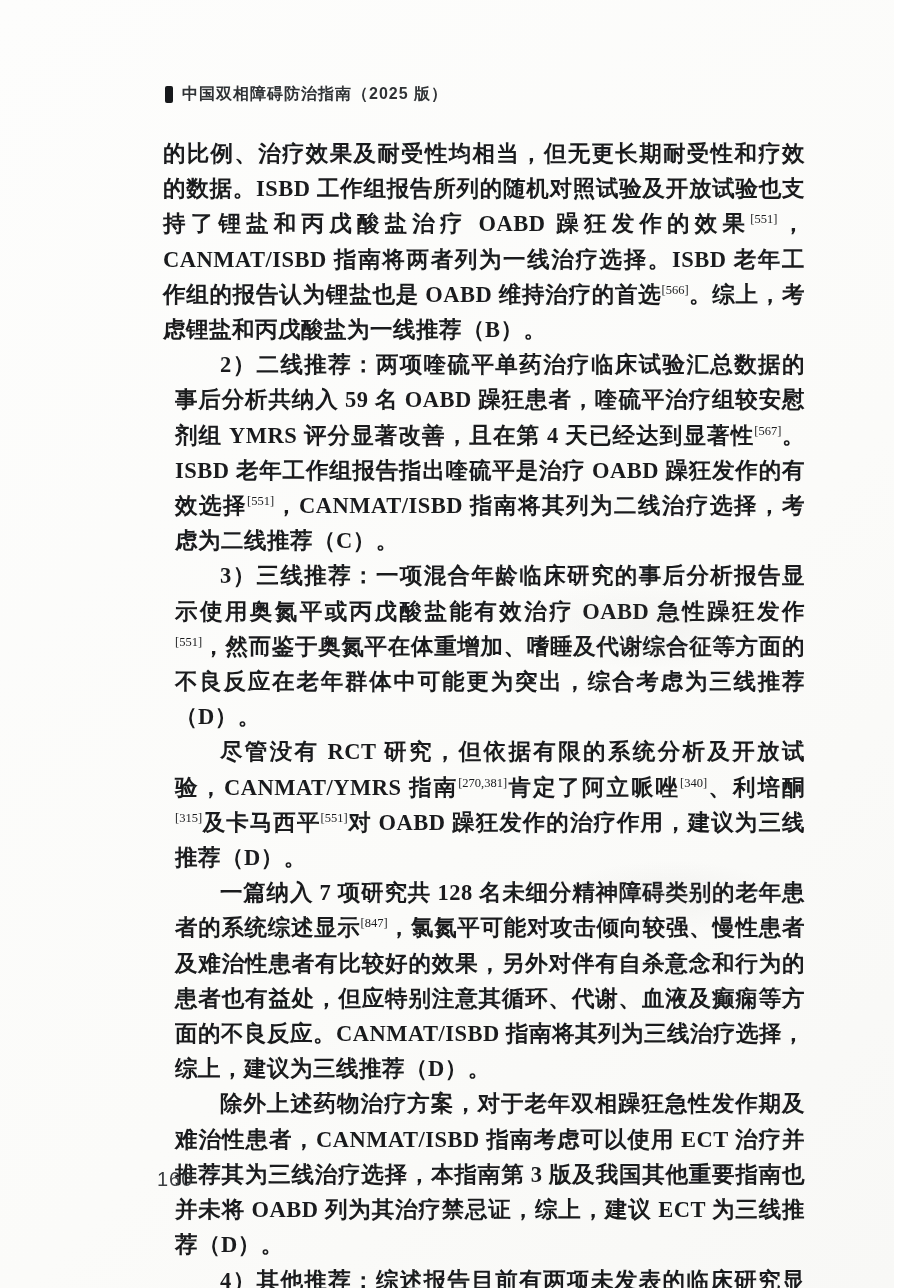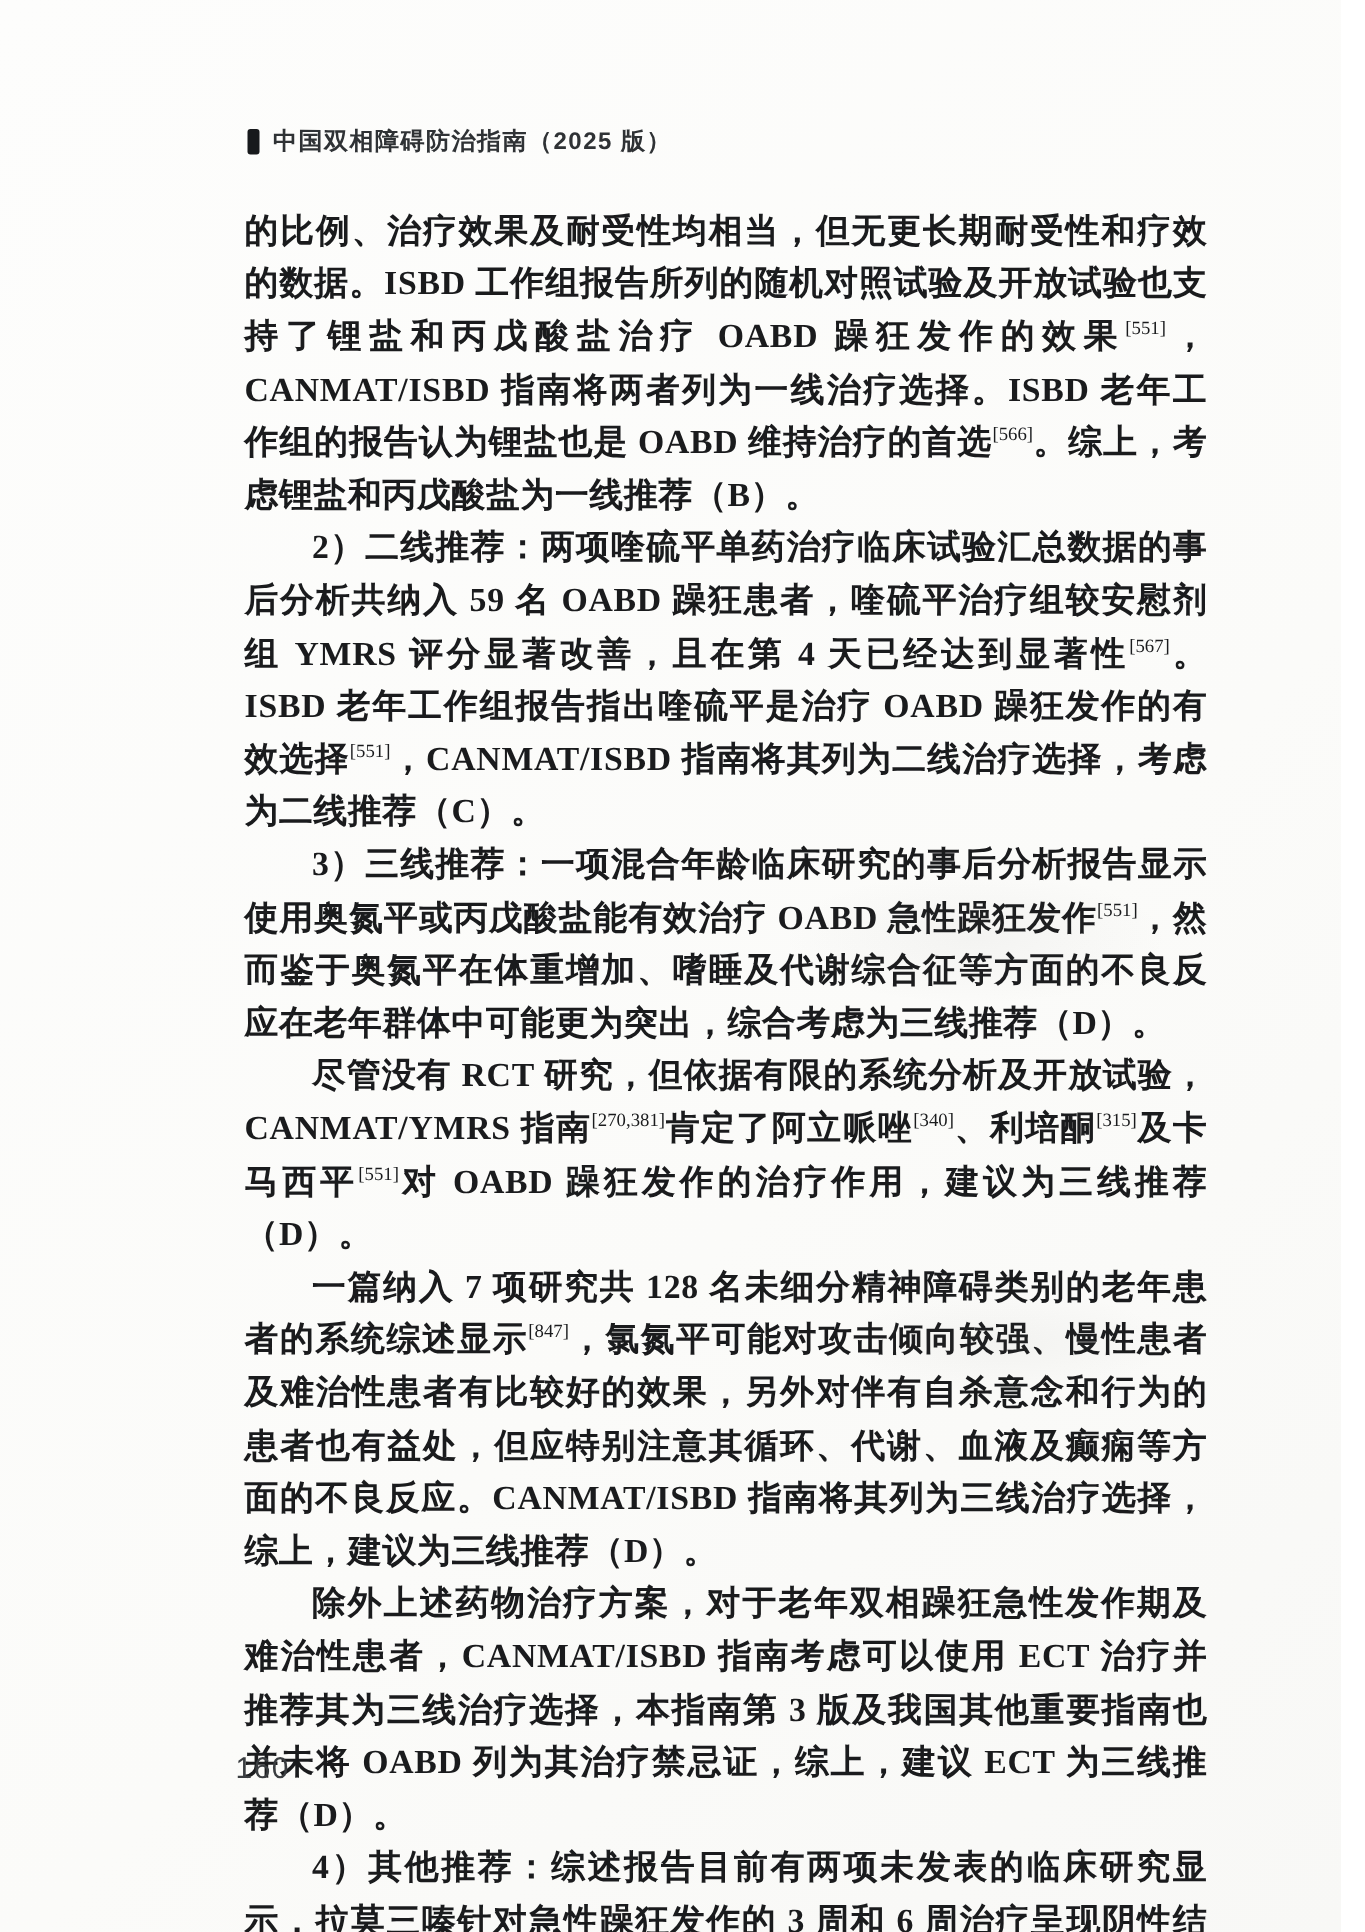--- a/index.html
+++ b/index.html
@@ -55,20 +55,21 @@
     text-align: justify;
     text-justify: inter-character;
     letter-spacing: 0.5px;
   }
   .body-text p.para {
     margin: 0;
     padding: 0;
   }
   .body-text p.para.indent {
     text-indent: 2em;
+    margin-left: 12px;
   }
   .body-text sup {
     font-size: 12.5px;
     font-weight: 400;
     line-height: 0;
     vertical-align: super;
     letter-spacing: 0;
   }
   
   .page-number {

